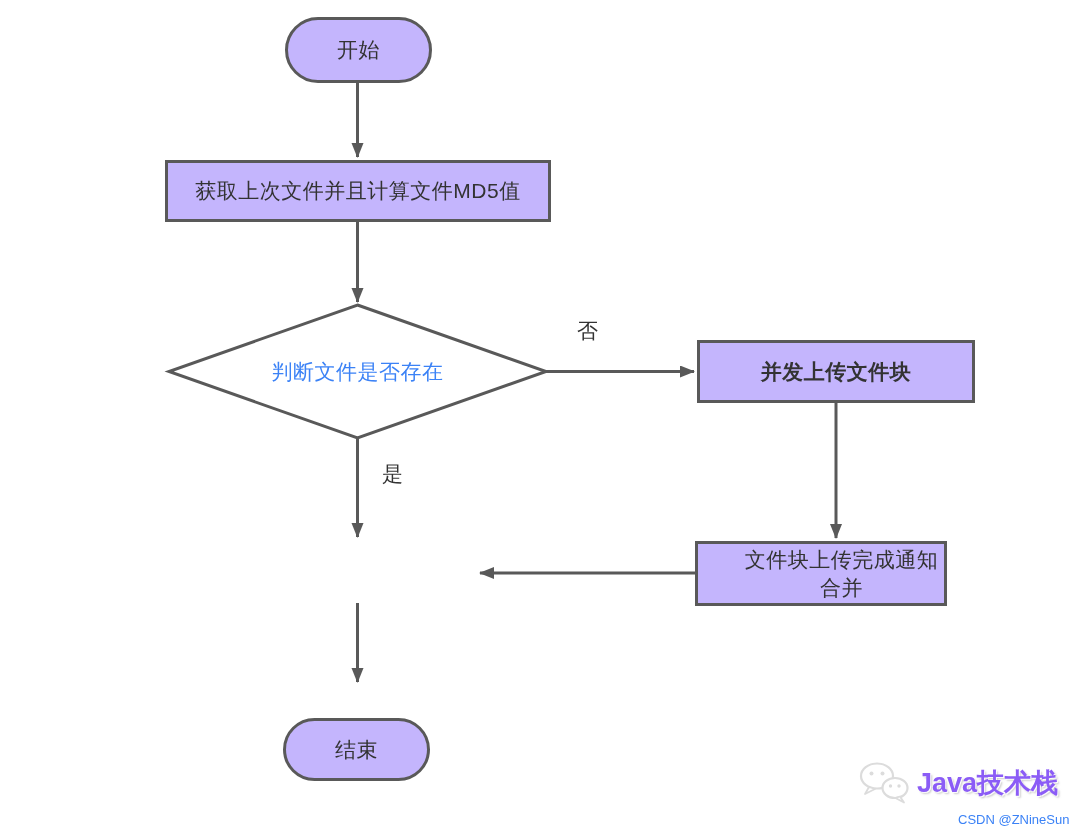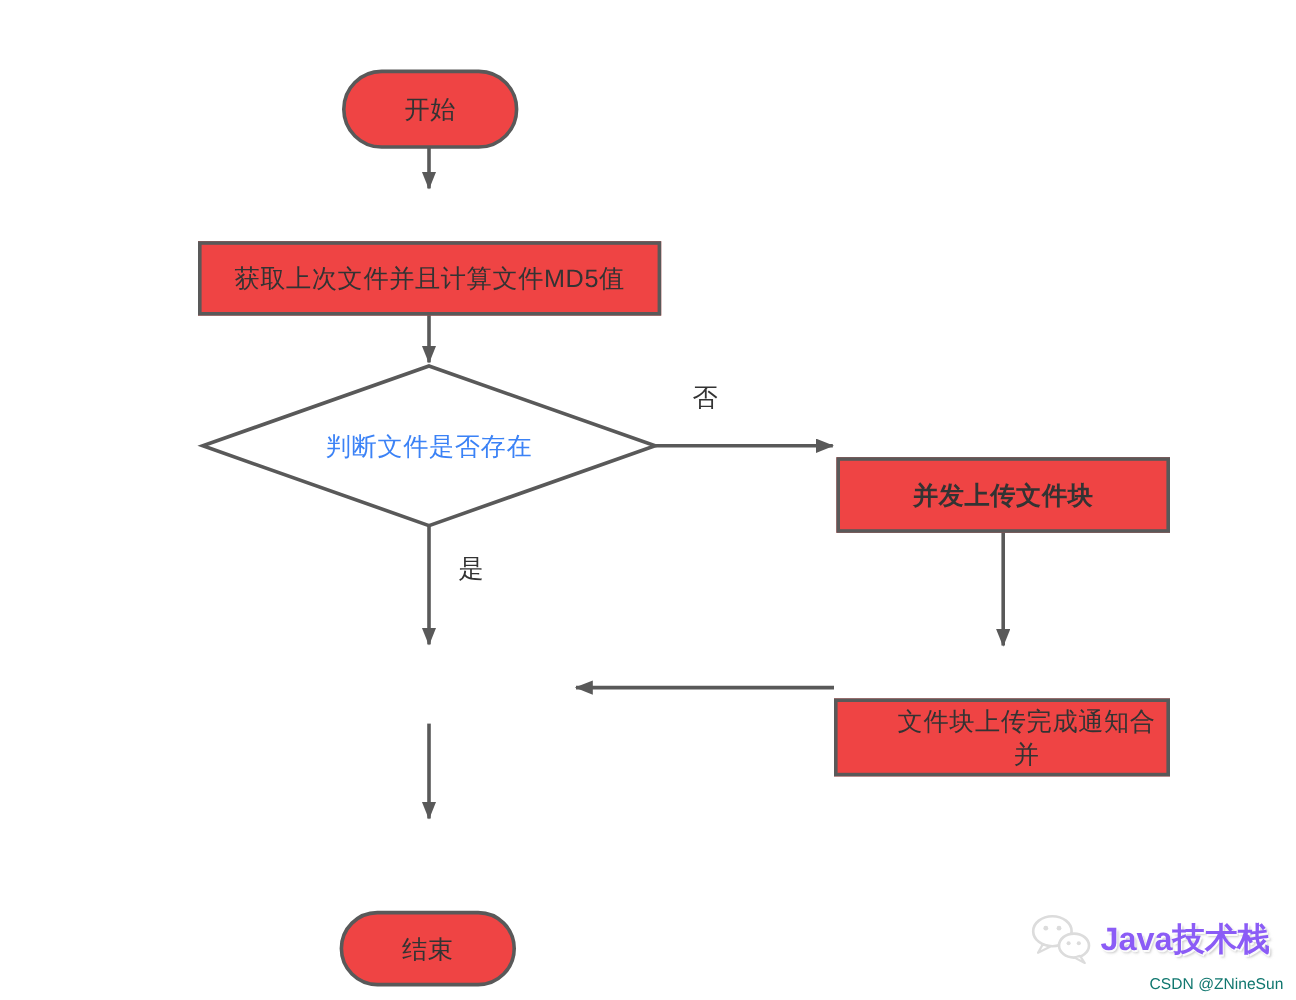--- a/index.html
+++ b/index.html
@@ -16,28 +16,27 @@
     left: 0; top: 0;
     width: 1080px; height: 833px;
     z-index: 1;
   }
   .node {
     position: absolute;
     box-sizing: border-box;
     display: flex;
     align-items: center;
     justify-content: center;
-    background: #ef4444;
+    background: #c4b5fd;
     border: 3px solid #595959;
     color: #333333;
     font-size: 21px;
     z-index: 2;
     text-align: center;
     letter-spacing: 0.5px;
-    margin-top: 41px;
   }
   .terminator { border-radius: 34px; }
   .diamond-label {
     position: absolute;
     left: 169px; top: 305px;
     width: 377px; height: 133px;
     display: flex;
     align-items: center;
     justify-content: center;
     color: #3b82f6;
@@ -63,21 +62,21 @@
     font-size: 27px;
     font-weight: bold;
     color: #8b5cf6;
     text-shadow: 1px 1px 0 rgba(255,255,255,0.9), 2px 2px 2px rgba(170,170,170,0.6);
     white-space: nowrap;
   }
   .watermark-credit {
     position: absolute;
     left: 958px; top: 812px;
     font-size: 13px;
-    color: #0f766e;
+    color: #3b82f6;
     z-index: 3;
     white-space: nowrap;
   }
 </style>
 </head>
 <body>
 
 <div class="canvas">
 
   <svg class="connectors" viewBox="0 0 1080 833" xmlns="http://www.w3.org/2000/svg">
@@ -114,21 +113,21 @@
 
   <div class="diamond-label">
     <span>判断文件是否存在</span>
   </div>
 
   <div class="node" style="left:697px; top:340px; width:278px; height:63px;font-weight:bold;">
     <span>并发上传文件块</span>
   </div>
 
 
-  <div class="node" style="left:695px; top:541px; width:280px; height:65px;padding-left:41px;">
+  <div class="node" style="left:695px; top:541px; width:252px; height:65px;padding-left:41px;">
     <span>文件块上传完成通知合并</span>
   </div>
 
   <div class="node terminator" style="left:283px; top:718px; width:147px; height:63px;">
     <span>结束</span>
   </div>
 
   <div class="edge-label" style="left:577px; top:317px;">否</div>
   <div class="edge-label" style="left:382px; top:460px;">是</div>
 

